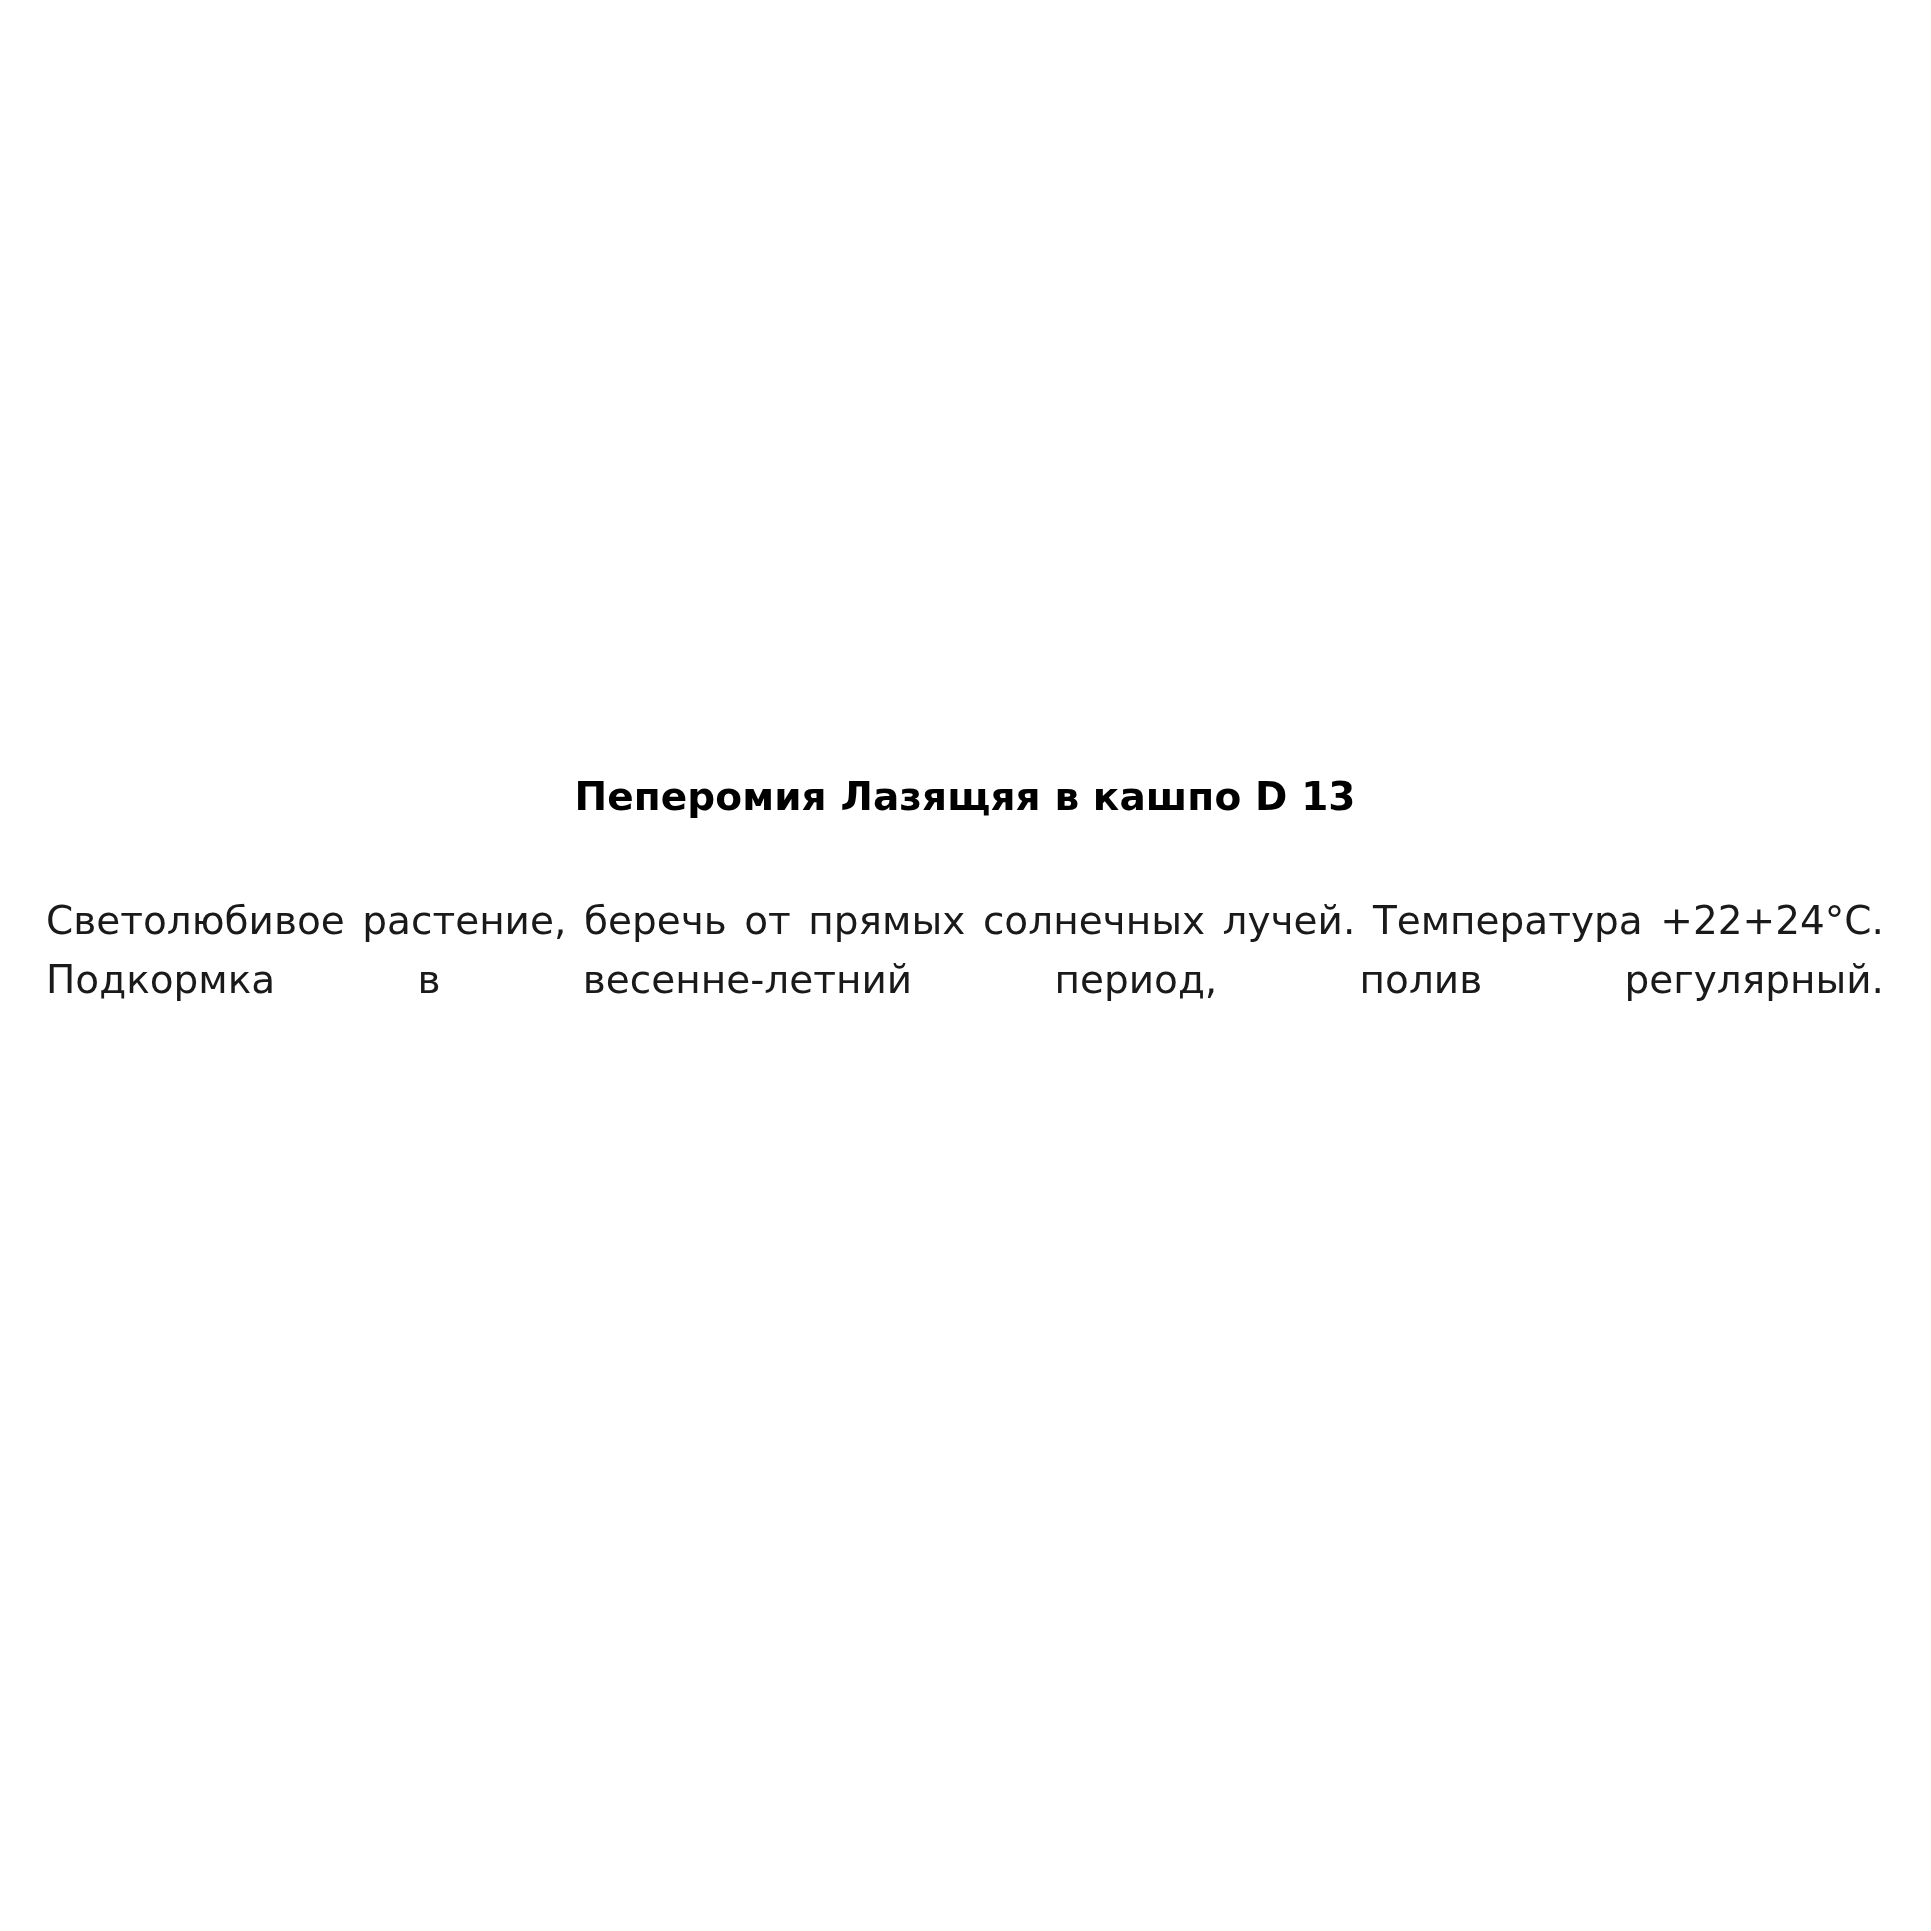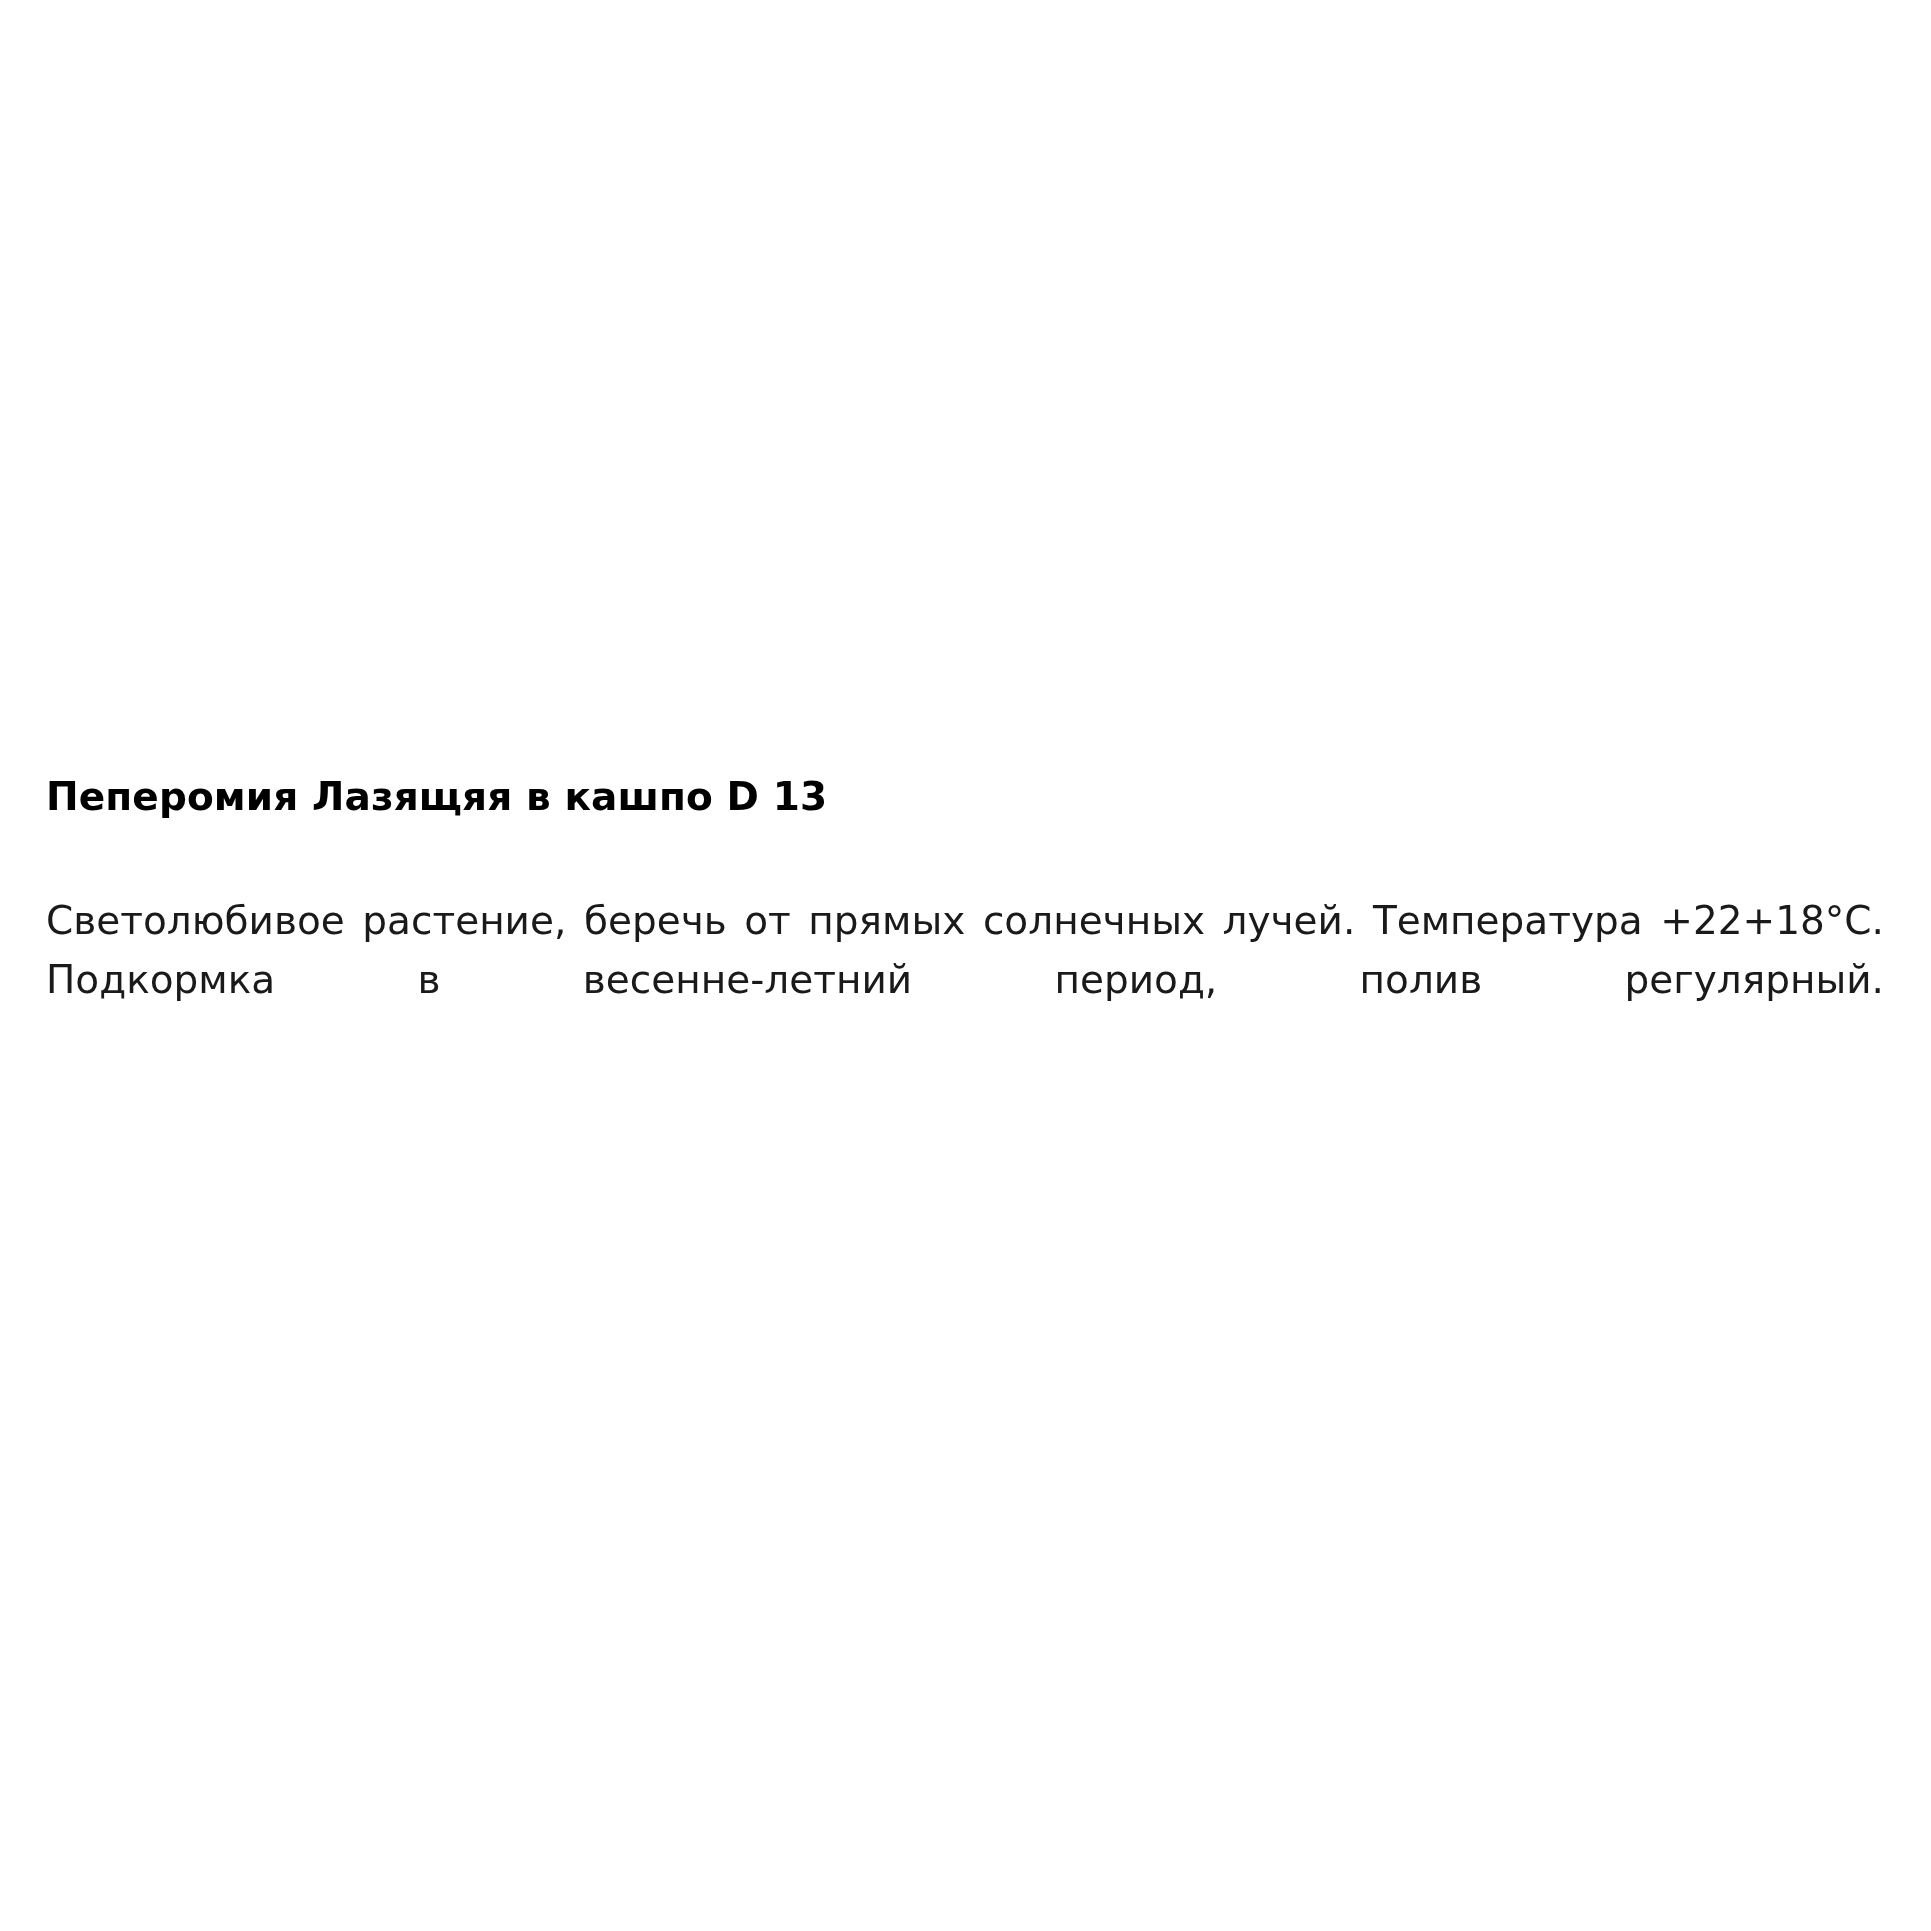--- a/index.html
+++ b/index.html
@@ -23,20 +23,21 @@
   }
   .content {
     position: absolute;
     left: 46px;
     top: 772px;
     width: 1838px;
   }
   .doc-title {
     font-size: 39px;
     font-weight: bold;
+    text-align: center;
     line-height: 1.3;
     margin: 0 0 68px 0;
     letter-spacing: 0.1px;
   }
   .doc-paragraph {
     font-size: 39px;
     font-weight: normal;
     line-height: 1.52;
     text-align: justify;
     text-justify: inter-word;
@@ -48,16 +49,16 @@
     display: inline-block;
     width: 100%;
   }
 </style>
 </head>
 <body>
 
 <div class="page">
   <div class="content">
     <h1 class="doc-title">Пеперомия Лазящяя в кашпо D 13</h1>
-    <p class="doc-paragraph">Светолюбивое растение, беречь от прямых солнечных лучей. Температура +22+18°С. Подкормка в весенне-летний период, полив регулярный.</p>
+    <p class="doc-paragraph">Светолюбивое растение, беречь от прямых солнечных лучей. Температура +22+24°С. Подкормка в весенне-летний период, полив регулярный.</p>
   </div>
 </div>
 
 
 </body></html>

